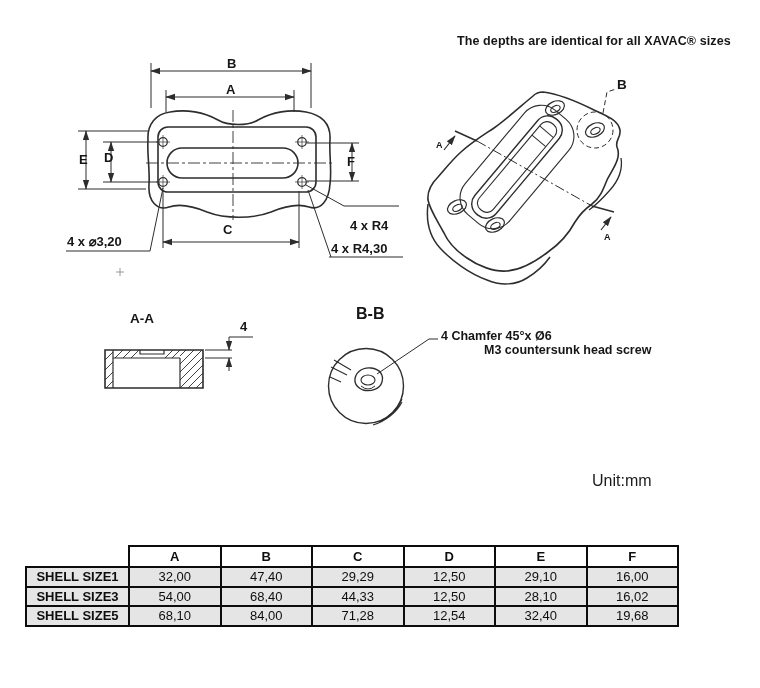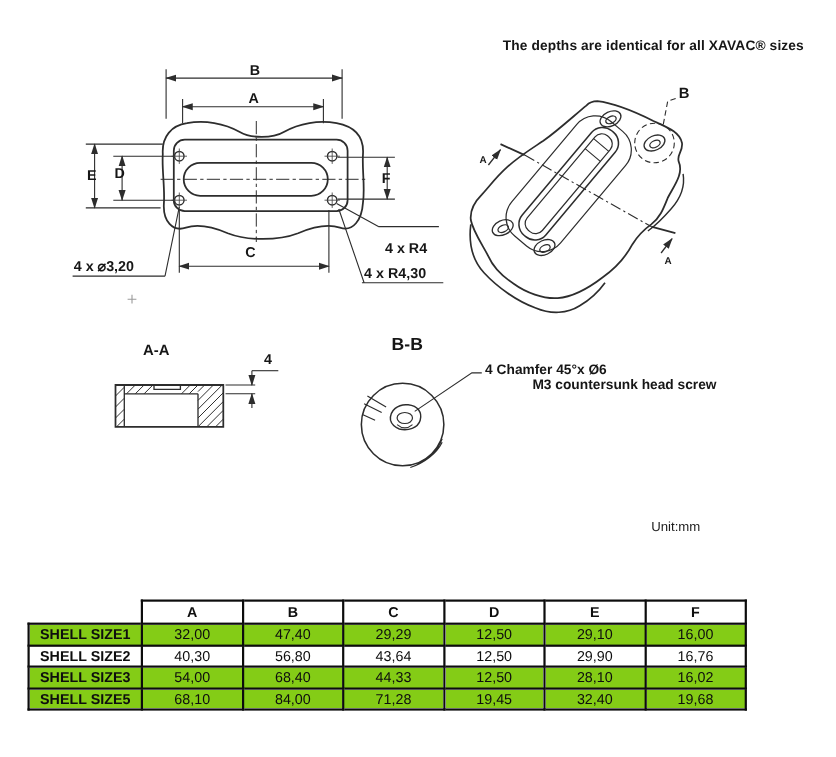--- a/index.html
+++ b/index.html
@@ -21,28 +21,28 @@
   .co-r4{left:350px;top:191px;margin-top:28px;}
   .co-r430{left:331px;top:242px;}
   .iso-b{left:617px;top:78px;font-size:13.5px;}
   .iso-a1{left:436px;top:141px;}
   .iso-a2{left:604px;top:233px;}
   .aa-lbl{left:130px;top:312px;font-size:13.5px;}
   .aa-4{left:240px;top:320px;}
   .bb-lbl{left:356px;top:306px;font-size:16px;}
   .bb-n1{left:441px;top:330px;font-size:12.5px;}
   .bb-n2{left:441px;top:344px;font-size:12.5px;margin-left:43px;}
-  .unit{left:592px;top:473px;font-size:12px;font-weight:normal;color:#1b1b1b;}
+  .unit{left:592px;top:473px;font-size:16px;font-weight:normal;color:#1b1b1b;}
   table.dims{position:absolute;left:25px;top:545px;border-collapse:collapse;table-layout:fixed;}
   table.dims th,table.dims td{border:2.4px solid #0c0c0c;text-align:center;vertical-align:middle;
       padding:0;font-size:13px;color:#0e0e0e;height:17.5px;overflow:hidden;}
   table.dims th{font-weight:bold;height:19px;}
   table.dims td.rowlabel{font-weight:bold;}
   table.dims .corner{border:none;background:#ffffff;}
-  table.dims tr.stripe td{background:#84cc16;}
+  table.dims tr.stripe td{background:#e5e5e5;}
 </style>
 </head>
 <body>
 
 <div id="stage">
 
   <svg class="draw" width="760" height="688" viewBox="0 0 760 688">
     <defs>
       <marker id="ah" markerWidth="10" markerHeight="8" refX="9.2" refY="4" orient="auto-start-reverse" markerUnits="userSpaceOnUse">
         <path d="M0,0.8 L10,4 L0,7.2 Z" fill="#2d2d2d"></path>
@@ -224,43 +224,34 @@
     </tr>
     <tr class="stripe">
       <td class="rowlabel">SHELL SIZE1</td>
       <td>32,00</td>
       <td>47,40</td>
       <td>29,29</td>
       <td>12,50</td>
       <td>29,10</td>
       <td>16,00</td>
     </tr>
-    <tr>
-      <td class="rowlabel">SHELL SIZE2</td>
-      <td>40,30</td>
-      <td>56,80</td>
-      <td>43,64</td>
-      <td>12,50</td>
-      <td>29,90</td>
-      <td>16,76</td>
-    </tr>
     <tr class="stripe">
       <td class="rowlabel">SHELL SIZE3</td>
       <td>54,00</td>
       <td>68,40</td>
       <td>44,33</td>
       <td>12,50</td>
       <td>28,10</td>
       <td>16,02</td>
     </tr>
     <tr class="stripe">
       <td class="rowlabel">SHELL SIZE5</td>
       <td>68,10</td>
       <td>84,00</td>
       <td>71,28</td>
-      <td>19,45</td>
+      <td>12,54</td>
       <td>32,40</td>
       <td>19,68</td>
     </tr>
   </tbody>
     </table>
 
 </div>
 
 </body></html>

